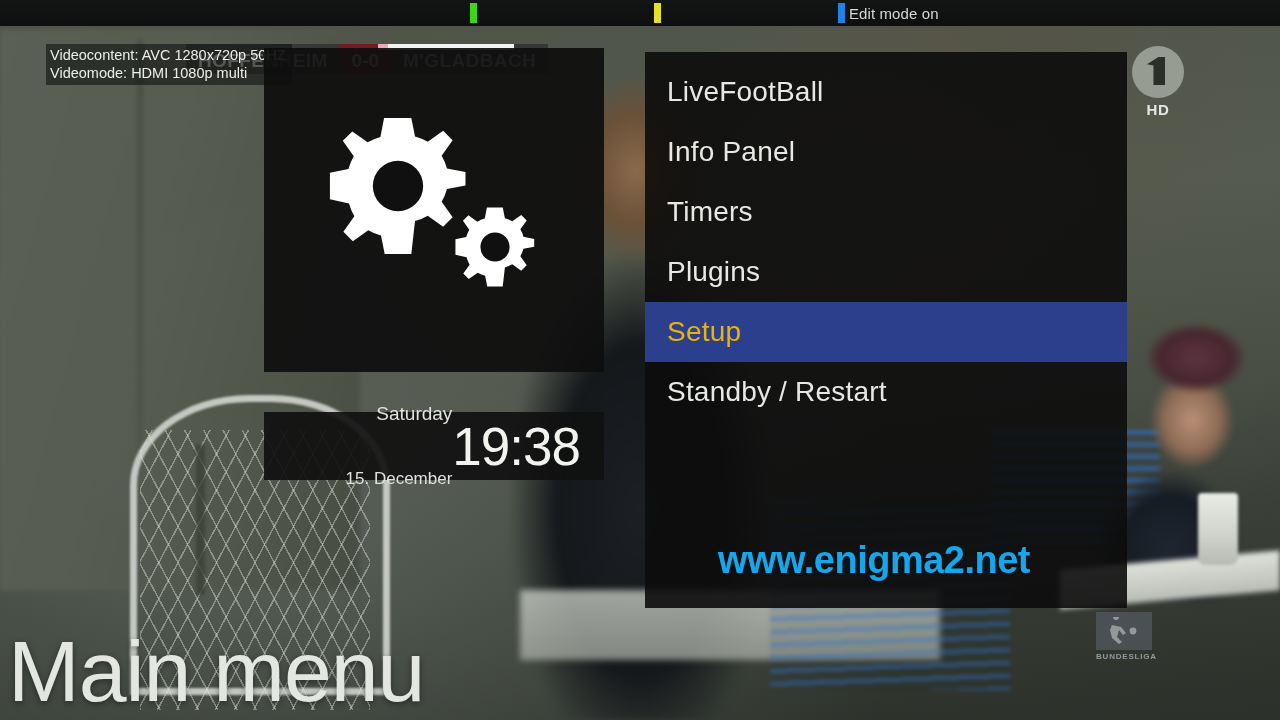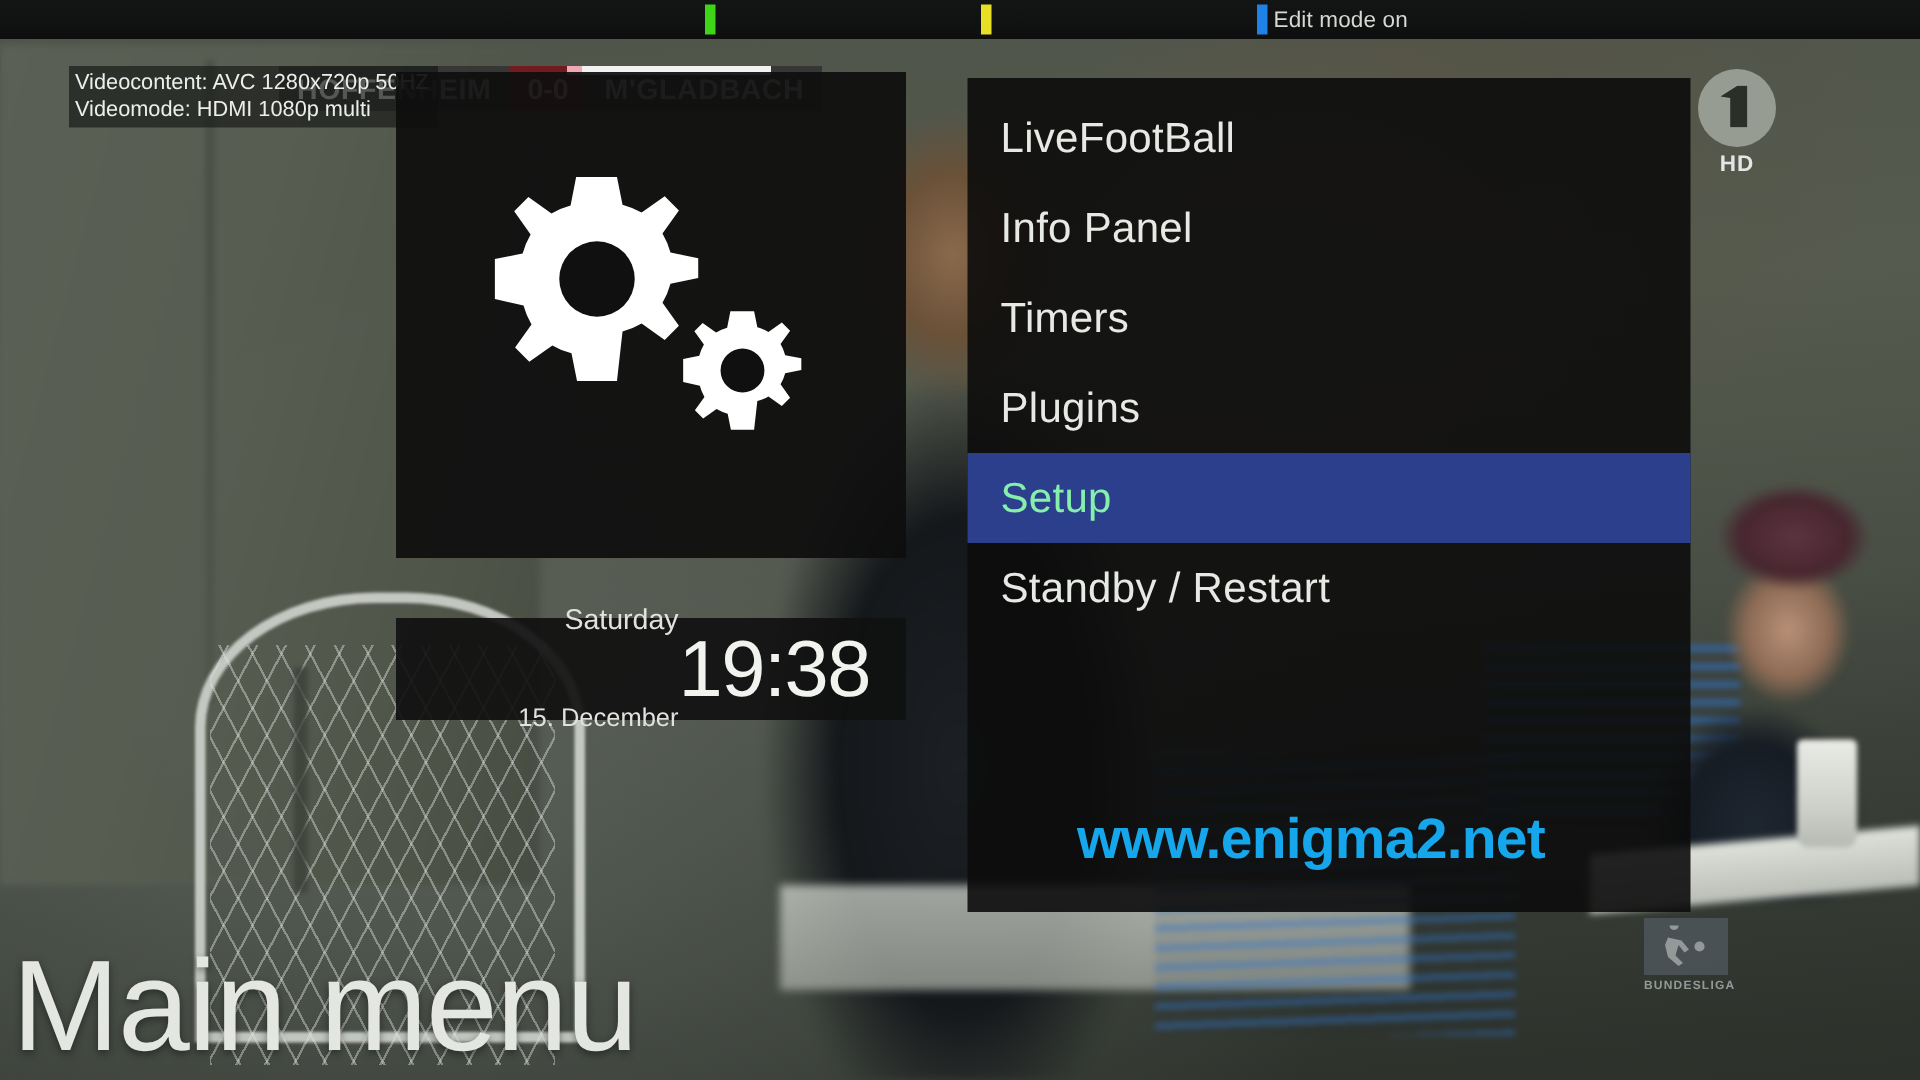--- a/index.html
+++ b/index.html
@@ -164,21 +164,21 @@
   .menupanel {
     position:absolute; left:645px; top:52px; width:482px; height:556px;
     background:rgba(12,12,12,.90);
   }
   .menu-list { position:absolute; left:0; top:10px; width:100%; }
   .menu-item {
     height:60px; display:flex; align-items:center;
     padding-left:22px;
     color:#e7e9e5; font-size:28px; font-weight:300; letter-spacing:.2px;
   }
-  .menu-item.selected { background:#2b3f8c; color:#86efac; }
+  .menu-item.selected { background:#2b3f8c; color:#eab308; }
   .menu-site {
     position:absolute; left:0; top:487px; width:100%;
     text-align:center; padding-right:24px;
     color:#16a6ec; font-size:38px; font-weight:bold; letter-spacing:-.5px;
   }
 
   
   .chlogo { position:absolute; left:1130px; top:46px; width:56px; text-align:center; }
   .chlogo-mark {
     width:52px; height:52px; border-radius:50%;

